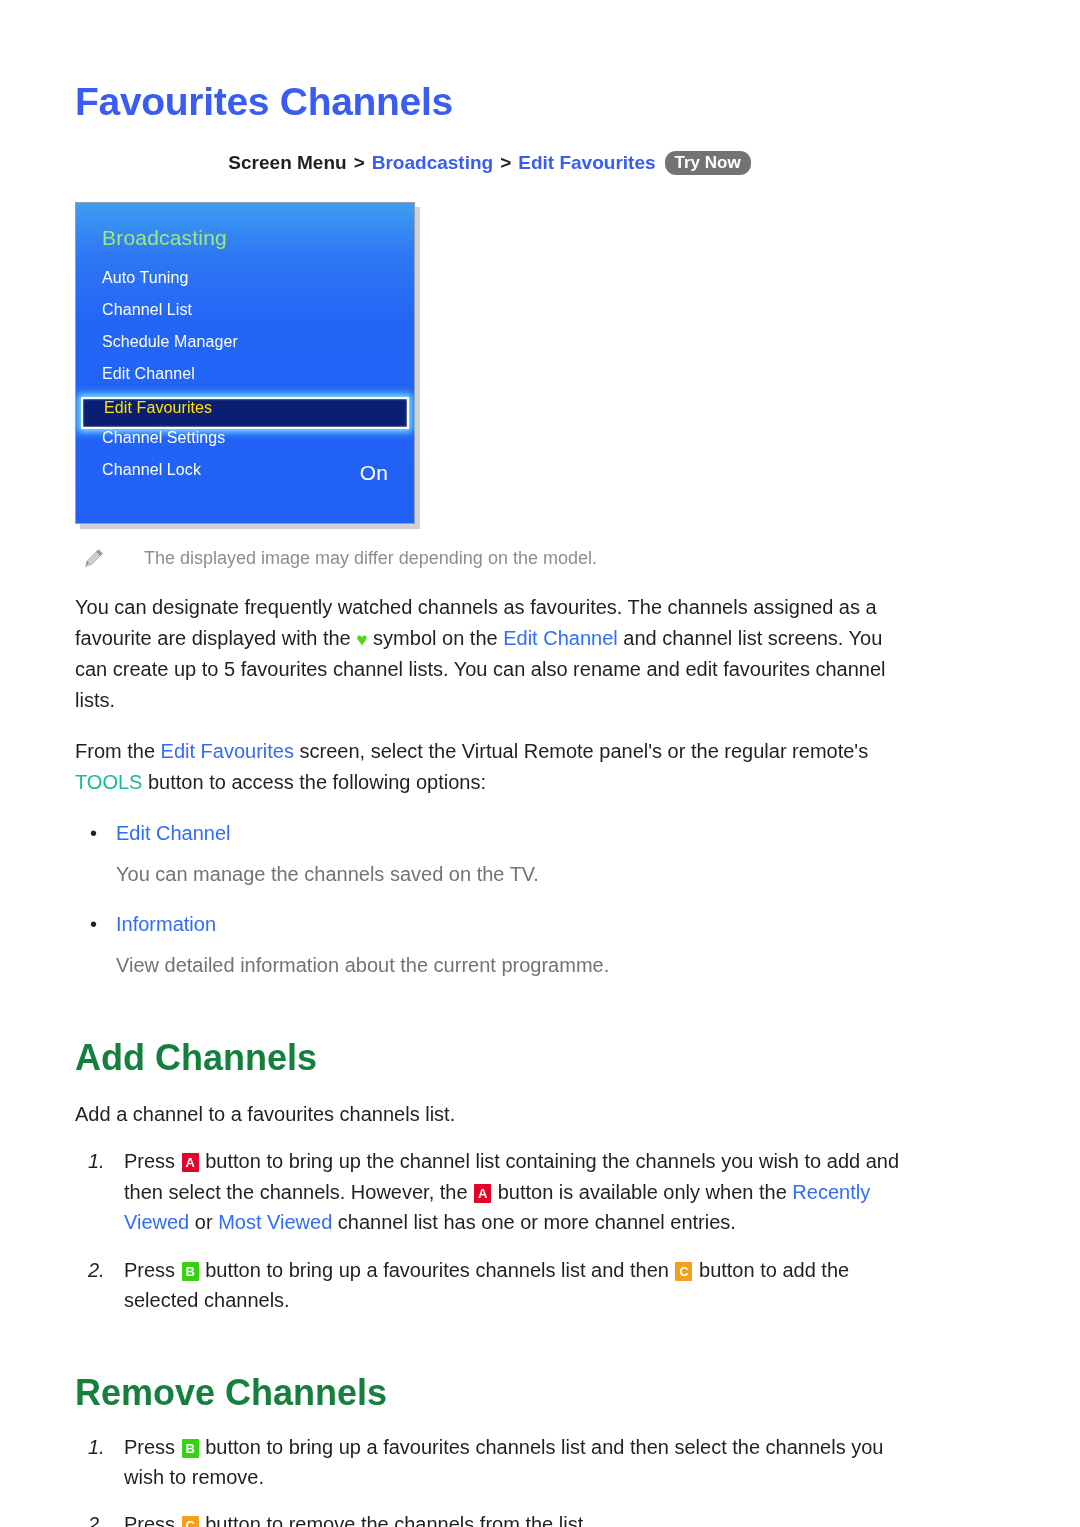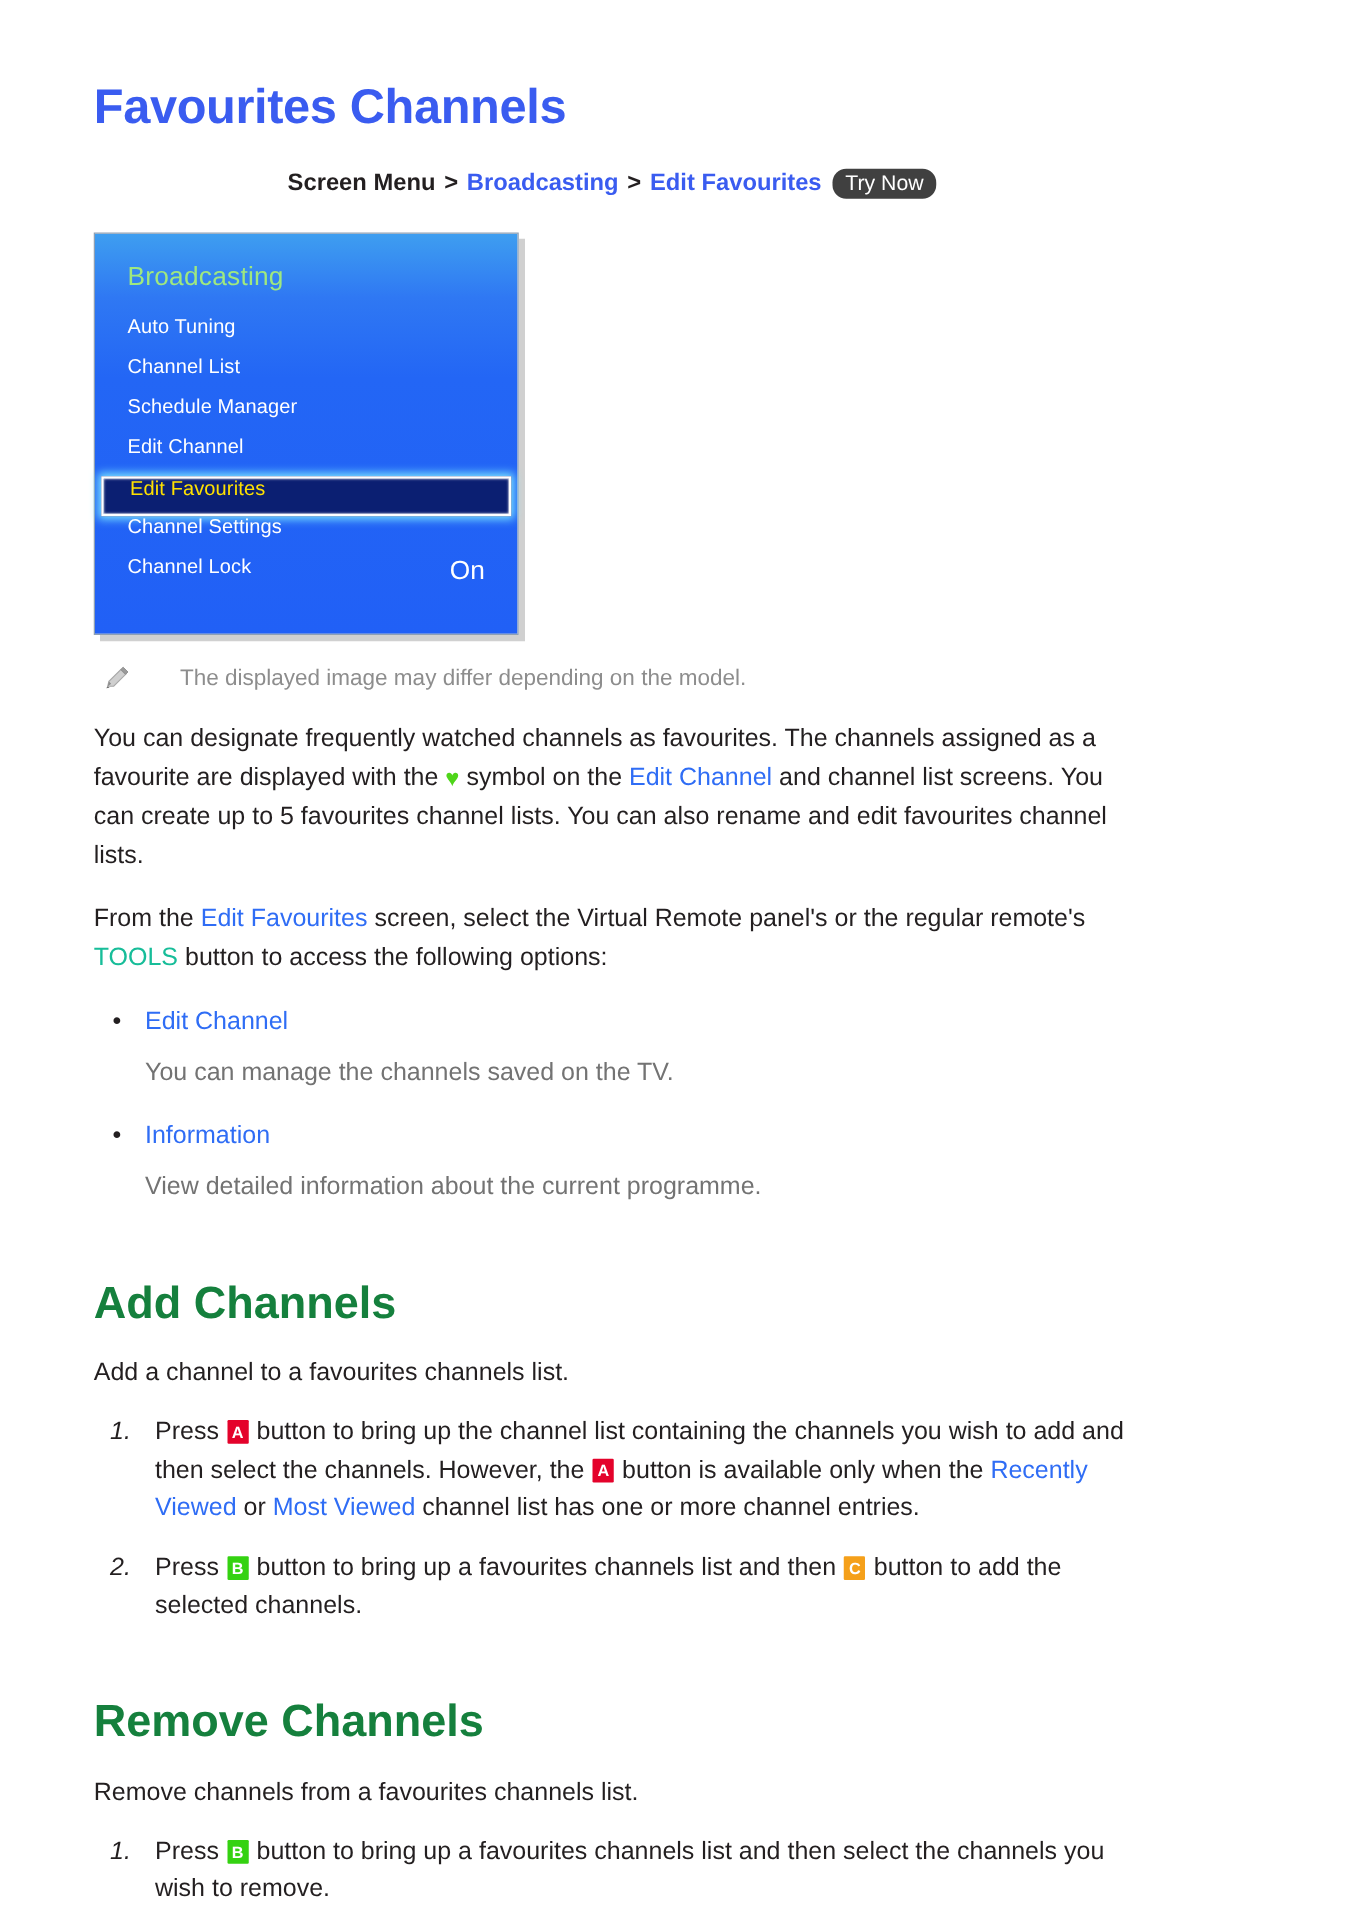--- a/index.html
+++ b/index.html
@@ -14,21 +14,21 @@
     color: #231f20;
     position: relative;
     overflow: hidden;
   }
 
   .page {
     position: relative;
     width: 964px;
     height: 1527px;
     box-sizing: border-box;
-    padding: 0 60px;
+    padding: 16px 60px;
   }
 
   
   .page-title {
     font-size: 39px;
     font-weight: bold;
     color: #3a5cf0;
     letter-spacing: -0.3px;
     margin: 0;
     padding-top: 64px;
@@ -49,24 +49,24 @@
     flex-wrap: wrap;
     gap: 0;
     justify-content: center;
   }
   .breadcrumb .bc-root { color: #231f20; }
   .breadcrumb .bc-link { color: #3a5cf0; }
   .breadcrumb .bc-sep { color: #231f20; padding: 0 7px; font-weight: bold; }
   .try-now {
     display: inline-block;
     margin-left: 9px;
-    background: #404040;
+    background: #737373;
     color: #ffffff;
     font-size: 17px;
-    font-weight: normal;
+    font-weight: bold;
     border-radius: 11px;
     padding: 2px 10px 3px 10px;
     line-height: 1.15;
   }
 
   
   .tv-panel-wrap {
     margin-top: 26px;
     padding-left: 15px;
   }
@@ -332,21 +332,20 @@
     <span class="step-num">1.</span>
     <span class="step-text"><span>Press </span><span class="kbtn a">A</span><span> button to bring up the channel list containing the channels you wish to add and then select the channels. However, the </span><span class="kbtn a">A</span><span> button is available only when the </span><span class="lnk">Recently Viewed</span><span> or </span><span class="lnk">Most Viewed</span><span> channel list has one or more channel entries.</span></span>
   </div>
 
   <div class="step-row">
     <span class="step-num">2.</span>
     <span class="step-text"><span>Press </span><span class="kbtn b">B</span><span> button to bring up a favourites channels list and then </span><span class="kbtn c">C</span><span> button to add the selected channels.</span></span>
   </div>
 
   <div class="section-heading">Remove Channels</div>
-  <div class="section-intro">Remove channels from a favourites channels list.</div>
 
   <div class="step-row">
     <span class="step-num">1.</span>
     <span class="step-text"><span>Press </span><span class="kbtn b">B</span><span> button to bring up a favourites channels list and then select the channels you wish to remove.</span></span>
   </div>
 
   <div class="step-row">
     <span class="step-num">2.</span>
     <span class="step-text"><span>Press </span><span class="kbtn c">C</span><span> button to remove the channels from the list.</span></span>
   </div>

